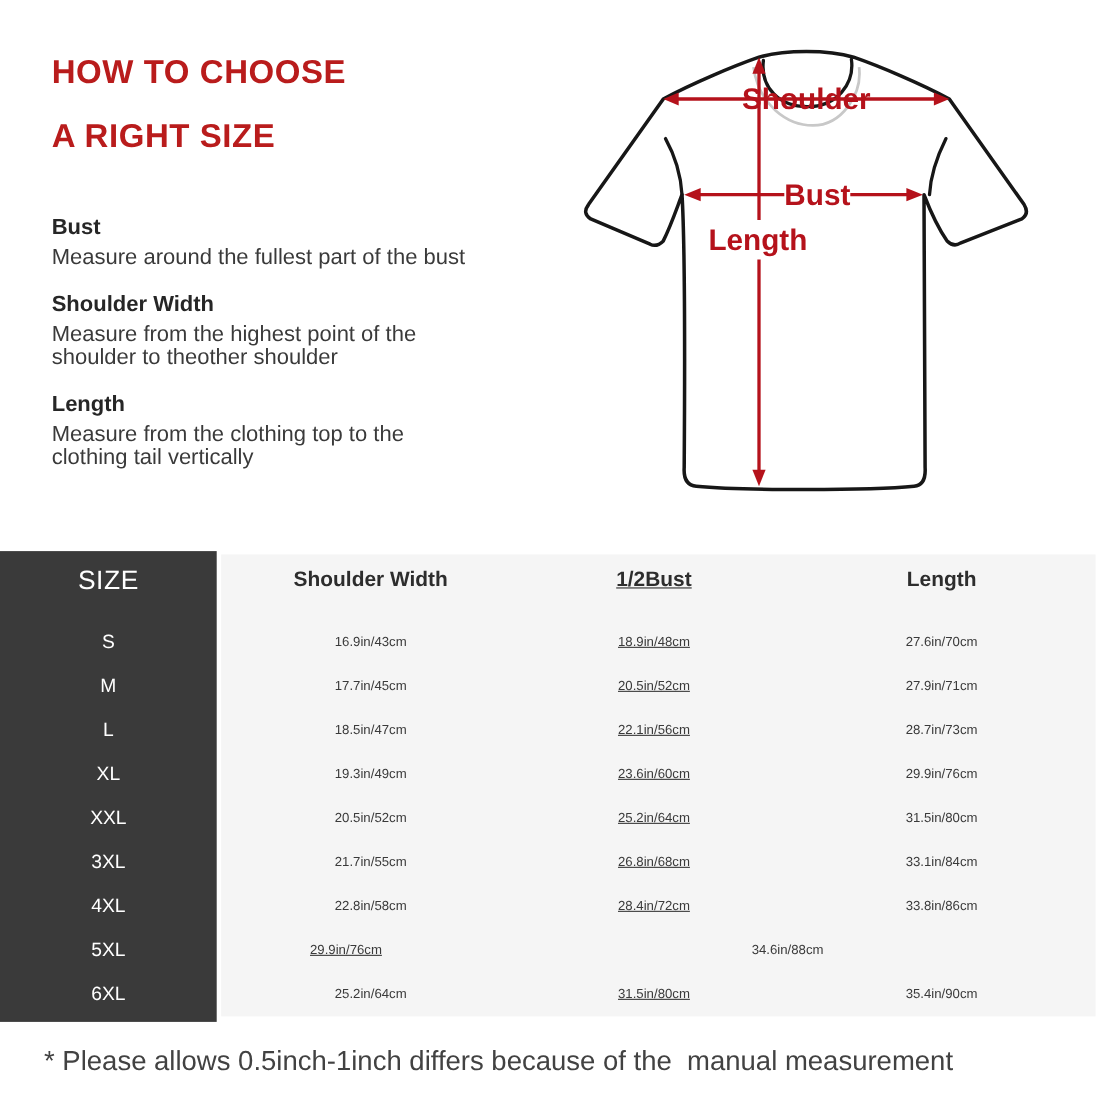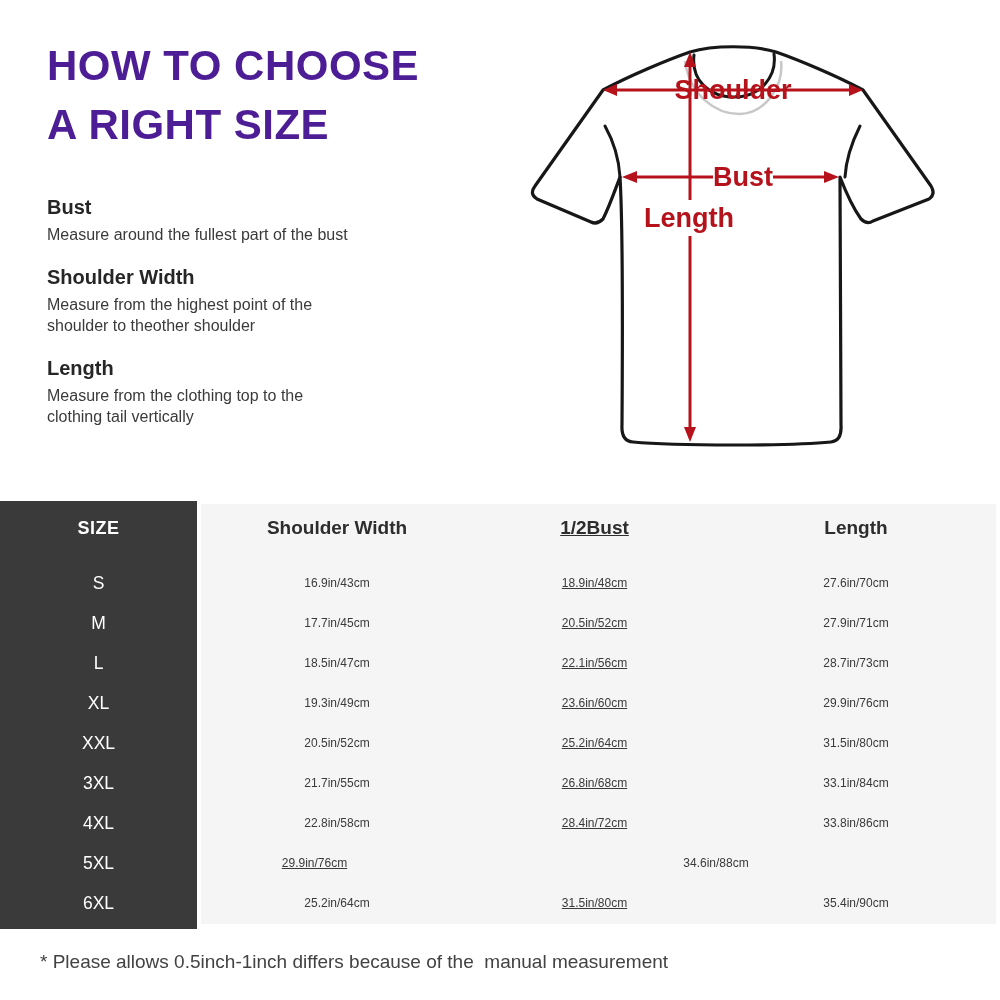--- a/index.html
+++ b/index.html
@@ -2,29 +2,29 @@
 <html><head>
 <meta charset="utf-8">
 <style>
   * { margin:0; padding:0; box-sizing:border-box; }
   html,body { width:1000px; height:1000px; background:#ffffff;
               font-family:"Liberation Sans", sans-serif; color:#3a3a3a;
               position:relative; overflow:hidden; }
 
   
   .page-title { position:absolute; left:47px; top:36px;
-                font-size:42px; line-height:59px; font-weight:700;
-                letter-spacing:0.5px; color:#4c1d95; }
+                font-size:30px; line-height:59px; font-weight:700;
+                letter-spacing:0.5px; color:#b91c1c; }
   .page-title span { display:block; }
 
   .instructions { position:absolute; left:47px; top:195px; width:410px; }
   .inst-group { margin-bottom:20px; }
   .inst-heading { font-size:20px; line-height:24px; font-weight:700;
                   color:#262626; margin-bottom:5px; }
-  .inst-line { font-size:16px; line-height:21px; color:#3a3a3a; }
+  .inst-line { font-size:20px; line-height:21px; color:#3a3a3a; }
 
   
   .tshirt { position:absolute; left:515px; top:20px; width:470px; height:460px; }
   .shirt-outline { fill:#ffffff; stroke:#171717; stroke-width:3.2;
                    stroke-linejoin:round; stroke-linecap:round; }
   .shirt-seam { fill:none; stroke:#171717; stroke-width:3;
                 stroke-linecap:round; }
   .collar-shadow { fill:none; stroke:#c8c8c8; stroke-width:2.5; }
   .collar-hole { fill:#ffffff; stroke:#171717; stroke-width:3;
                  stroke-linecap:round; }
@@ -45,24 +45,24 @@
   .t-row { flex:1; display:flex; align-items:center; }
   .t-row.t-header { flex:0 0 46px; margin-bottom:12px; }
   .c { text-align:center; }
   .c1 { flex:0 0 197px; color:#ffffff; font-size:17.5px; }
   .c2 { flex:0 0 280px; }
   .c3 { flex:0 0 235px;text-decoration:underline; }
   .c4 { flex:1 1 auto; }
   .t-row .c2, .t-row .c3, .t-row .c4 { font-size:12px; color:#3a3a3a; }
   .t-header .c2, .t-header .c3, .t-header .c4 { font-size:19px; font-weight:700;
                  color:#2d2d2d; }
-  .t-header .c1 { font-size:18px; font-weight:700; letter-spacing:0.5px; }
-
-  
-  .footnote { position:absolute; left:40px; top:951px; font-size:19px;
+  .t-header .c1 { font-size:24px; font-weight:400; letter-spacing:0.5px; }
+
+  
+  .footnote { position:absolute; left:40px; top:951px; font-size:25px;
               color:#424242; white-space:pre-wrap;text-align:right; }
 </style>
 </head>
 <body>
 
 <h1 class="page-title">
   <span>HOW TO CHOOSE</span>
   <span>A RIGHT SIZE</span>
 </h1>
 

